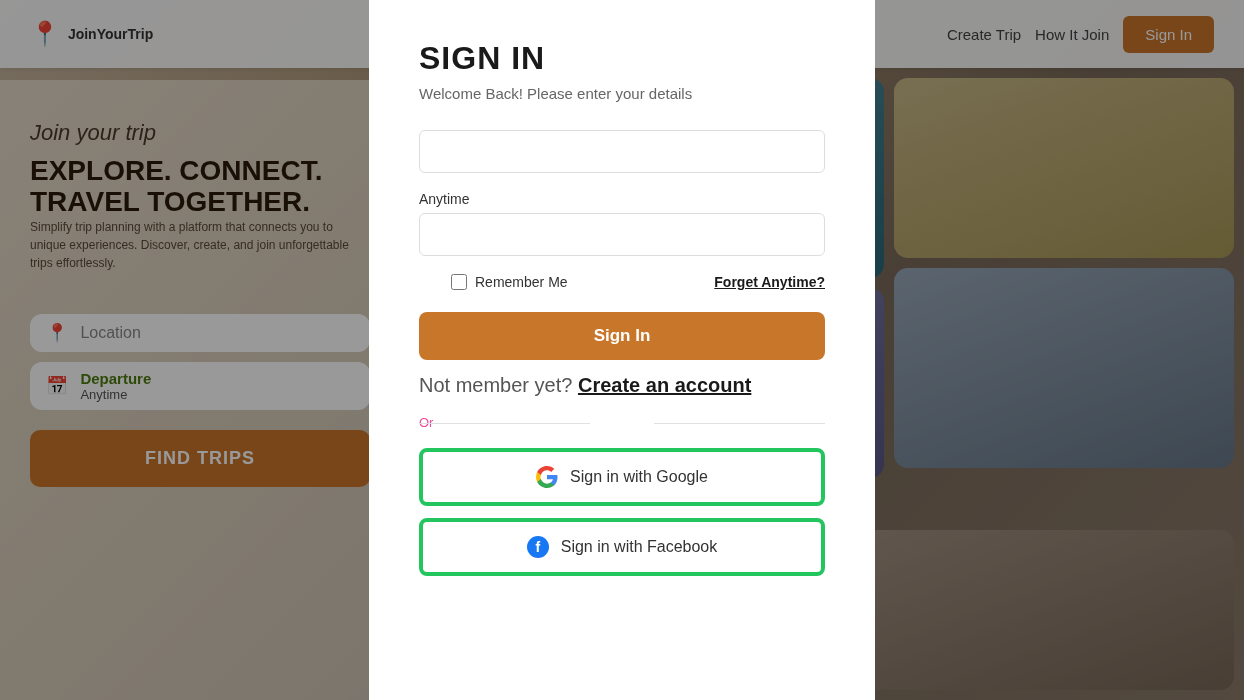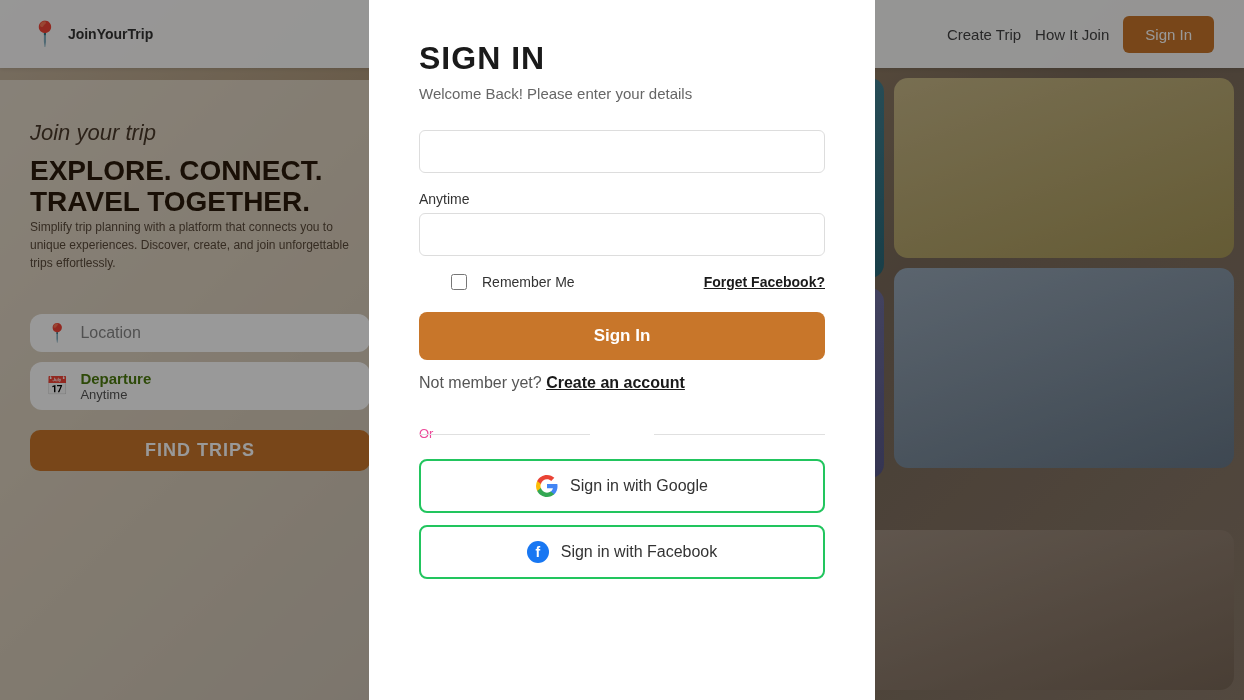--- a/index.html
+++ b/index.html
@@ -49,21 +49,21 @@
     .hero-desc { font-size: 12px; color: #5a4a3a; line-height: 1.5; margin-bottom: 42px; }
 
     .search-box { background: white; border-radius: 12px; padding: 8px 16px; margin-bottom: 10px; display: flex; align-items: center; gap: 12px; }
     .search-icon { font-size: 18px; color: #888; }
     .search-label { font-size: 16px; color: #888; text-align: center; }
     .search-sub { font-size: 13px; color: #555; }
     .search-main { font-size: 15px; font-weight: 600; color: #4d7c0f; }
 
     .find-btn {
       width: 100%; background: #c8762a; color: white; border: none;
-      padding: 10px; border-radius: 10px; font-size: 18px; font-weight: 700;
+      padding: 18px; border-radius: 10px; font-size: 18px; font-weight: 700;
       letter-spacing: 1px; cursor: pointer; margin-top: 10px;
     }
     .photo-block {
       position: absolute; border-radius: 14px; overflow: hidden;
       background: #888;
     }
 
     
     .photo-1 { top: 10px; right: 570px; width: 160px; height: 180px; background: linear-gradient(160deg, #b8a898, #8a7868); border-radius: 14px; }
     .photo-2 { top: 10px; right: 360px; width: 200px; height: 200px; background: linear-gradient(160deg, #4a8898, #2a6878); border-radius: 14px; }
@@ -102,47 +102,47 @@
     .form-input {
       width: 100%; border: 1px solid #ddd; border-radius: 6px;
       padding: 12px 14px; font-size: 15px; color: #333;
       margin-bottom: 18px; outline: none;
     }
 
     .remember-row {
       display: flex; justify-content: space-between; align-items: center;
       margin-bottom: 22px;
     }
-    .remember-left { display: flex; align-items: flex-end; gap: 15px; padding-left: 32px; }
+    .remember-left { display: flex; align-items: flex-end; gap: 8px; padding-left: 32px; }
     .remember-checkbox { width: 16px; height: 16px; cursor: pointer; }
     .remember-label { font-size: 14px; color: #333; }
     .forget-link { font-size: 14px; color: #1a1a1a; font-weight: 600; text-decoration: underline; cursor: pointer; }
 
     .signin-btn {
       width: 100%; background: #c8762a; color: white; border: none;
       padding: 14px; border-radius: 8px; font-size: 17px; font-weight: 600;
       cursor: pointer; margin-bottom: 14px;
     }
 
-    .not-member { font-size: 16px; color: #555; margin-bottom: 34px; }
+    .not-member { font-size: 20px; color: #555; margin-bottom: 18px; }
     .create-link { color: #1a1a1a; font-weight: 700; text-decoration: underline; cursor: pointer; }
 
     .or-divider {
       text-align: left; font-size: 13px; color: #ec4899;
       margin-bottom: 18px; position: relative;
     }
     .or-divider::before, .or-divider::after {
       content: ''; position: absolute; top: 50%;
       width: 42%; height: 1px; background: #e0e0e0;
     }
     .or-divider::before { left: 0; }
     .or-divider::after { right: 0; }
 
     .social-btn {
-      width: 100%; border: 2px solid #22c55e; background: white;
+      width: 100%; border: 4px solid #22c55e; background: white;
       border-radius: 8px; padding: 14px; font-size: 16px; color: #333;
       cursor: pointer; display: flex; align-items: center; justify-content: center;
       gap: 12px; margin-bottom: 12px;
     }
 
     
     .google-icon {
       width: 22px; height: 22px;
       display: inline-flex; align-items: center; justify-content: center;
     }
@@ -214,21 +214,21 @@
     <input class="form-input" type="email" style="">
 
     <label class="form-label">Anytime</label>
     <input class="form-input" type="password" style="">
 
     <div class="remember-row">
       <div class="remember-left">
         <input class="remember-checkbox" type="checkbox" style="">
         <span class="remember-label">Remember Me</span>
       </div>
-      <span class="forget-link">Forget Facebook?</span>
+      <span class="forget-link">Forget Anytime?</span>
     </div>
 
     <button class="signin-btn">Sign In</button>
 
     <div class="not-member">
       <span>Not member yet?</span>
       <span class="create-link">Create an account</span>
     </div>
 
     <div class="or-divider">Or</div>

